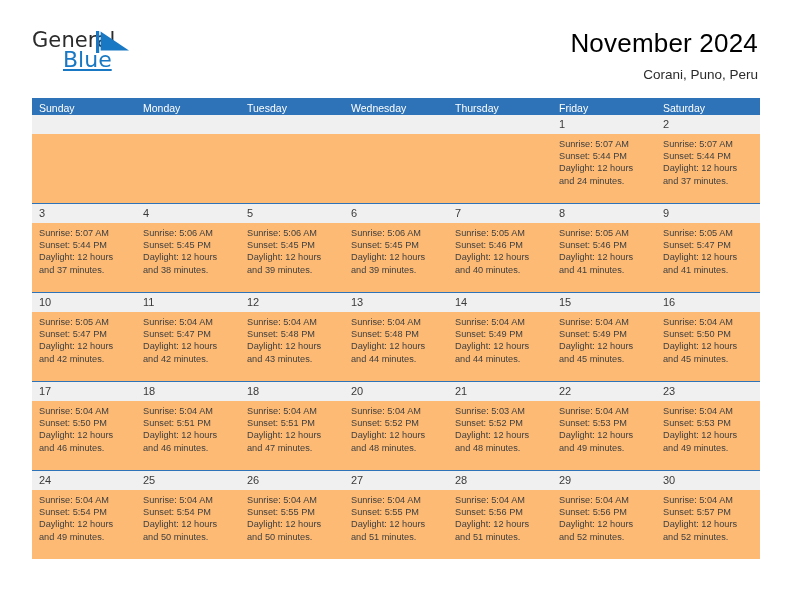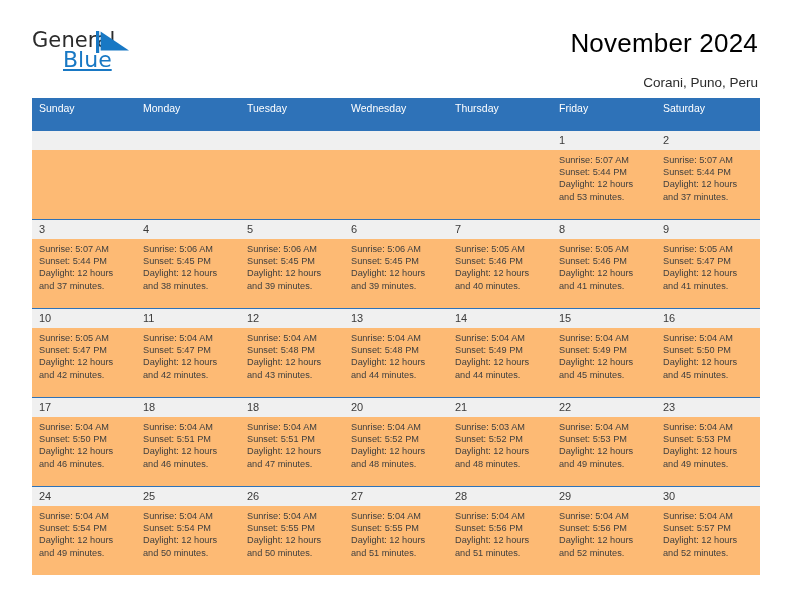--- a/index.html
+++ b/index.html
@@ -79,34 +79,34 @@
     color: #000000;
     line-height: 30px;
     letter-spacing: 0.2px;
     font-family: "Liberation Sans", sans-serif;
   }
   .cal-subtitle {
     font-size: 13.5px;
     font-weight: 400;
     color: #2b2b2b;
     line-height: 18px;
-    margin-top: 16px;
+    margin-top: 8px;
     font-family: "Liberation Sans", sans-serif;
   }
 
   
   .calendar {
     margin: 8px 32px 0 32px;
     width: 728px;
   }
 
   .dow-row {
     display: flex;
     background: #2e72b8;
-    height: 33px;
+    height: 17px;
     margin-top: 24px;
   }
   .dow-cell {
     flex: 1 1 0;
     color: #ffffff;
     font-size: 10.5px;
     line-height: 21px;
     padding-left: 7px;
     white-space: nowrap;
     overflow: hidden;
@@ -222,21 +222,21 @@
           <div class="det-daylight"></div>
         </div>
         <div class="det-cell empty">
           <div class="det-line"></div>
           <div class="det-line"></div>
           <div class="det-daylight"></div>
         </div>
         <div class="det-cell">
           <div class="det-line">Sunrise: 5:07 AM</div>
           <div class="det-line">Sunset: 5:44 PM</div>
-          <div class="det-daylight">Daylight: 12 hours and 53 minutes.</div>
+          <div class="det-daylight">Daylight: 12 hours and 24 minutes.</div>
         </div>
         <div class="det-cell">
           <div class="det-line">Sunrise: 5:07 AM</div>
           <div class="det-line">Sunset: 5:44 PM</div>
           <div class="det-daylight">Daylight: 12 hours and 37 minutes.</div>
         </div>
       </div>
     </div>
 
     <div class="week">

